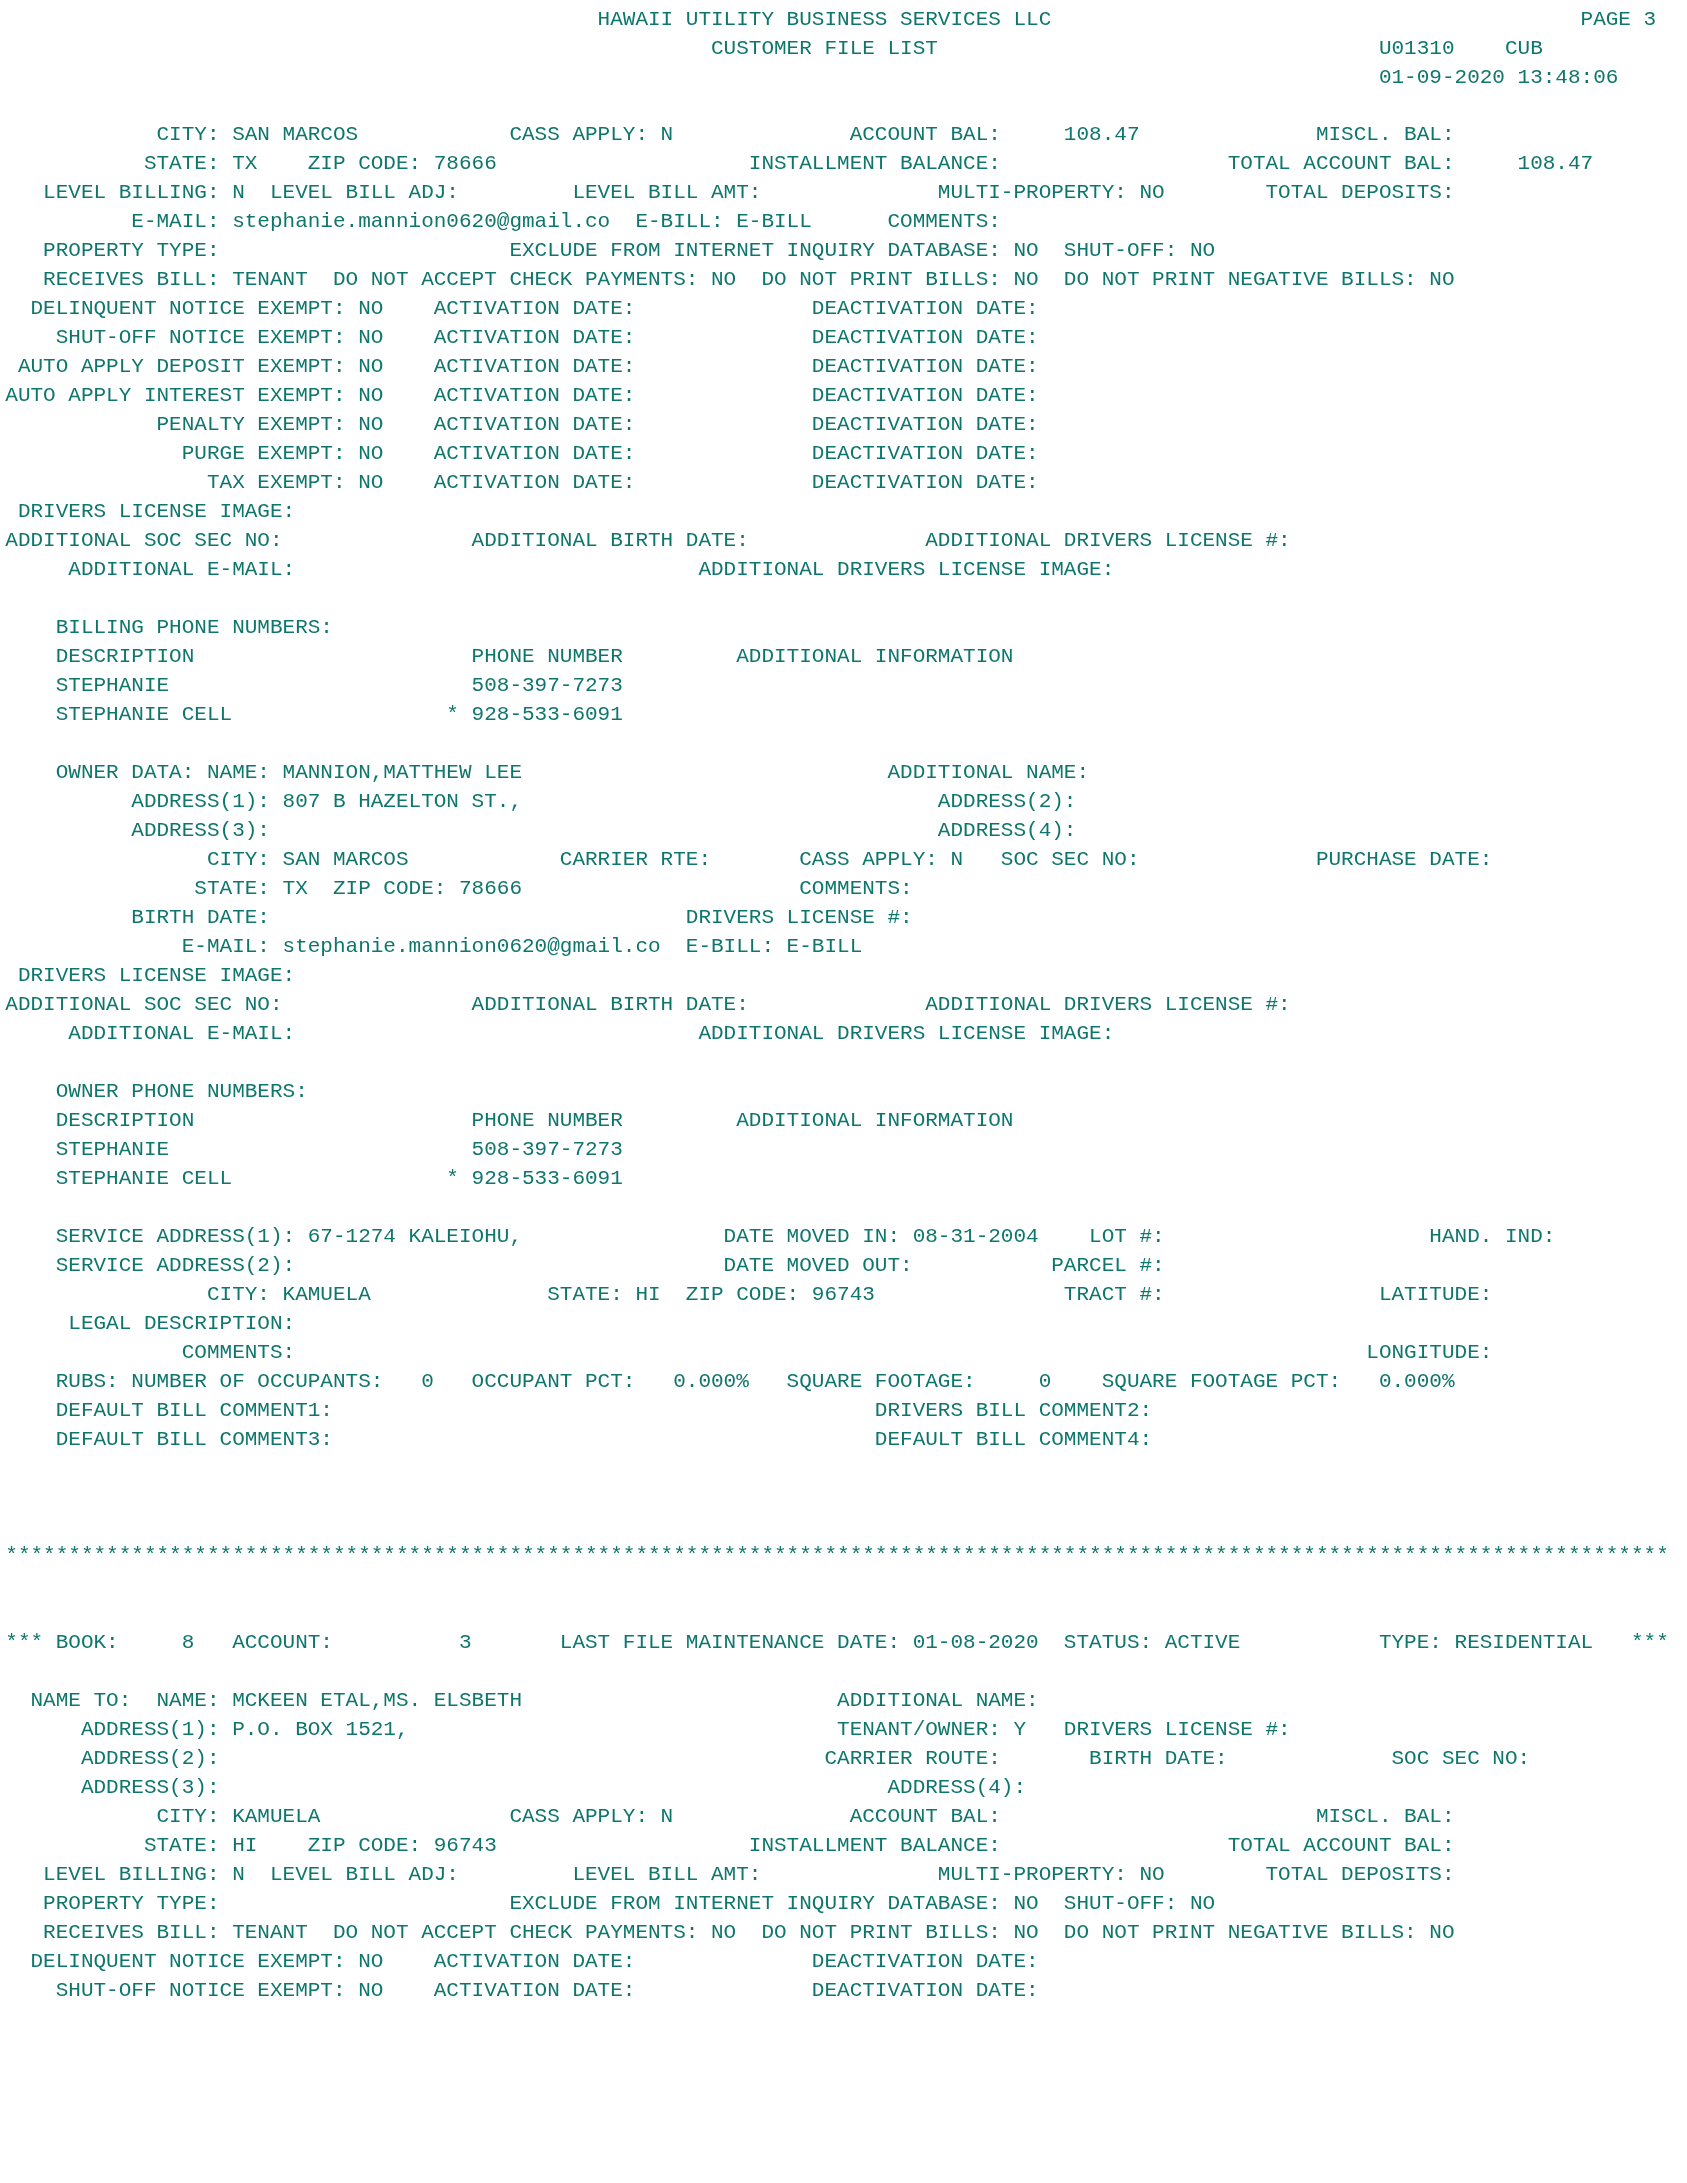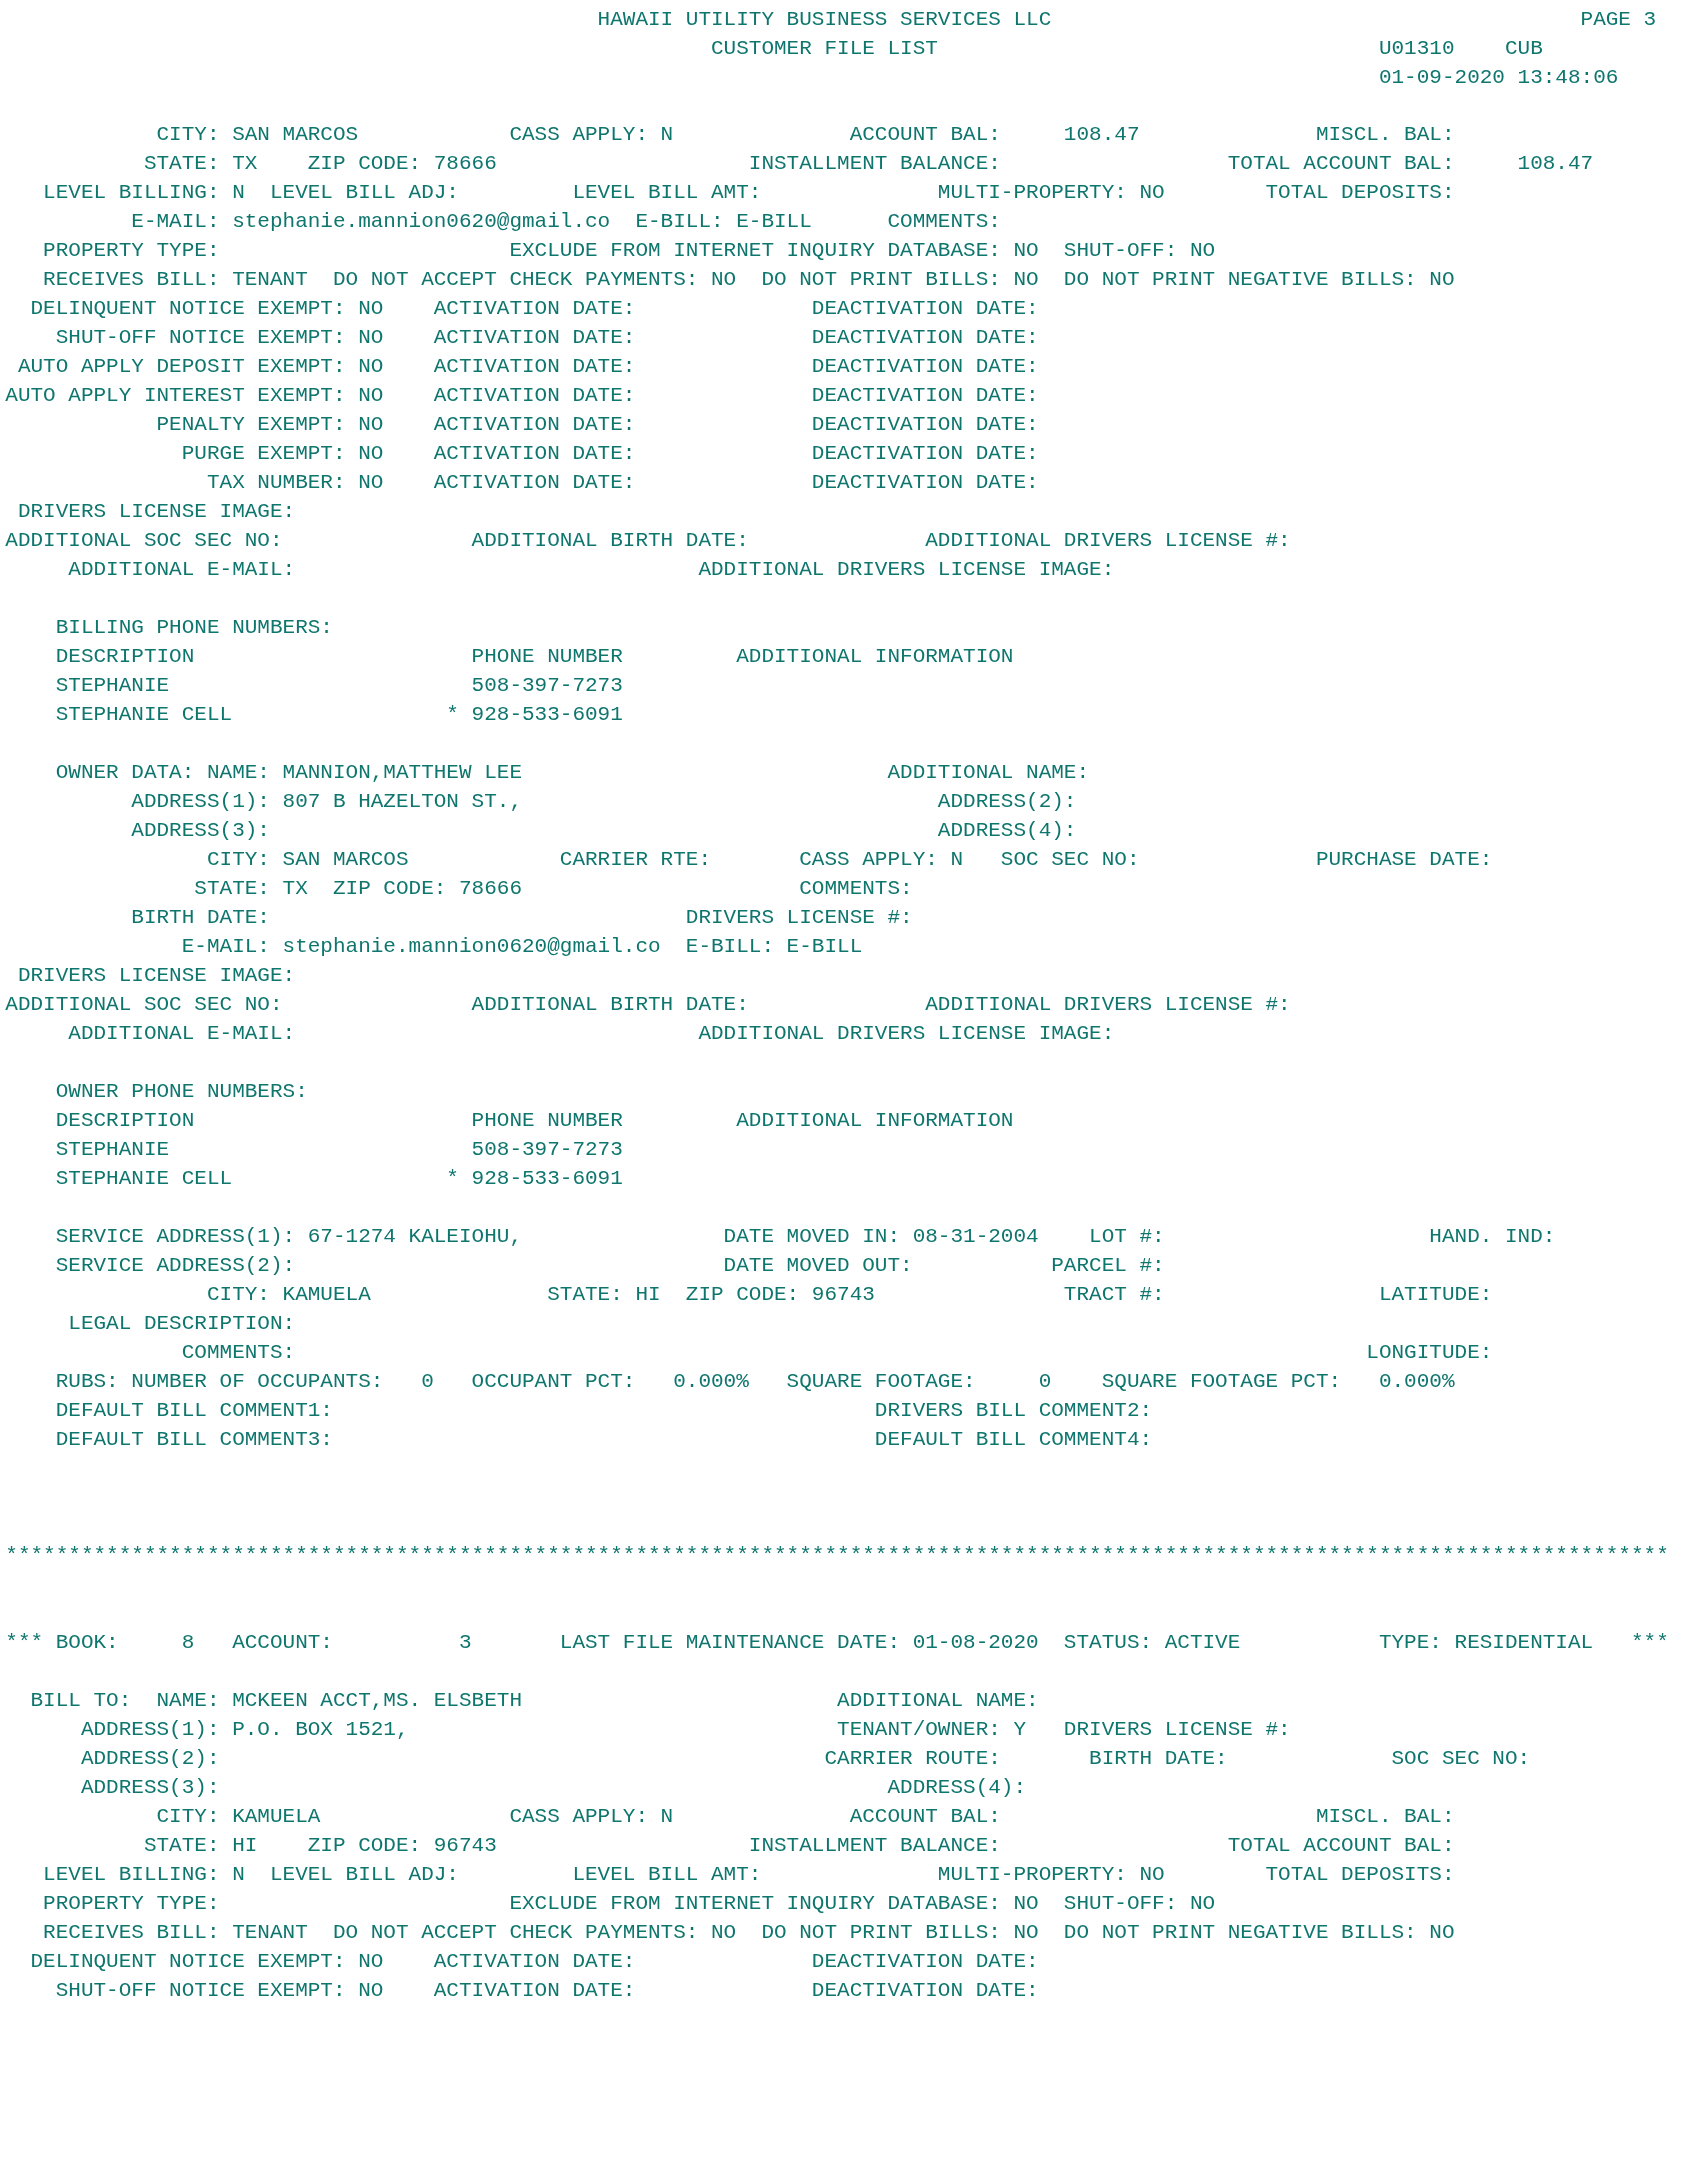--- a/index.html
+++ b/index.html
@@ -27,21 +27,21 @@
       <div class="rl">   LEVEL BILLING: N  LEVEL BILL ADJ:         LEVEL BILL AMT:              MULTI-PROPERTY: NO        TOTAL DEPOSITS:</div>
       <div class="rl">          E-MAIL: stephanie.mannion0620@gmail.co  E-BILL: E-BILL      COMMENTS:</div>
       <div class="rl">   PROPERTY TYPE:                       EXCLUDE FROM INTERNET INQUIRY DATABASE: NO  SHUT-OFF: NO</div>
       <div class="rl">   RECEIVES BILL: TENANT  DO NOT ACCEPT CHECK PAYMENTS: NO  DO NOT PRINT BILLS: NO  DO NOT PRINT NEGATIVE BILLS: NO</div>
       <div class="rl">  DELINQUENT NOTICE EXEMPT: NO    ACTIVATION DATE:              DEACTIVATION DATE:</div>
       <div class="rl">    SHUT-OFF NOTICE EXEMPT: NO    ACTIVATION DATE:              DEACTIVATION DATE:</div>
       <div class="rl"> AUTO APPLY DEPOSIT EXEMPT: NO    ACTIVATION DATE:              DEACTIVATION DATE:</div>
       <div class="rl">AUTO APPLY INTEREST EXEMPT: NO    ACTIVATION DATE:              DEACTIVATION DATE:</div>
       <div class="rl">            PENALTY EXEMPT: NO    ACTIVATION DATE:              DEACTIVATION DATE:</div>
       <div class="rl">              PURGE EXEMPT: NO    ACTIVATION DATE:              DEACTIVATION DATE:</div>
-      <div class="rl">                TAX NUMBER: NO    ACTIVATION DATE:              DEACTIVATION DATE:</div>
+      <div class="rl">                TAX EXEMPT: NO    ACTIVATION DATE:              DEACTIVATION DATE:</div>
       <div class="rl"> DRIVERS LICENSE IMAGE:</div>
       <div class="rl">ADDITIONAL SOC SEC NO:               ADDITIONAL BIRTH DATE:              ADDITIONAL DRIVERS LICENSE #:</div>
       <div class="rl">     ADDITIONAL E-MAIL:                                ADDITIONAL DRIVERS LICENSE IMAGE:</div>
       <div class="rl">&nbsp;</div>
       <div class="rl">    BILLING PHONE NUMBERS:</div>
       <div class="rl">    DESCRIPTION                      PHONE NUMBER         ADDITIONAL INFORMATION</div>
       <div class="rl">    STEPHANIE                        508-397-7273</div>
       <div class="rl">    STEPHANIE CELL                 * 928-533-6091</div>
       <div class="rl">&nbsp;</div>
       <div class="rl">    OWNER DATA: NAME: MANNION,MATTHEW LEE                             ADDITIONAL NAME:</div>
@@ -69,21 +69,21 @@
       <div class="rl">    DEFAULT BILL COMMENT1:                                           DRIVERS BILL COMMENT2:</div>
       <div class="rl">    DEFAULT BILL COMMENT3:                                           DEFAULT BILL COMMENT4:</div>
       <div class="rl">&nbsp;</div>
       <div class="rl">&nbsp;</div>
       <div class="rl">&nbsp;</div>
       <div class="rl">************************************************************************************************************************************</div>
       <div class="rl">&nbsp;</div>
       <div class="rl">&nbsp;</div>
       <div class="rl">*** BOOK:     8   ACCOUNT:          3       LAST FILE MAINTENANCE DATE: 01-08-2020  STATUS: ACTIVE           TYPE: RESIDENTIAL   ***</div>
       <div class="rl">&nbsp;</div>
-      <div class="rl">  BILL TO:  NAME: MCKEEN ACCT,MS. ELSBETH                         ADDITIONAL NAME:</div>
+      <div class="rl">  NAME TO:  NAME: MCKEEN ETAL,MS. ELSBETH                         ADDITIONAL NAME:</div>
       <div class="rl">      ADDRESS(1): P.O. BOX 1521,                                  TENANT/OWNER: Y   DRIVERS LICENSE #:</div>
       <div class="rl">      ADDRESS(2):                                                CARRIER ROUTE:       BIRTH DATE:             SOC SEC NO:</div>
       <div class="rl">      ADDRESS(3):                                                     ADDRESS(4):</div>
       <div class="rl">            CITY: KAMUELA               CASS APPLY: N              ACCOUNT BAL:                         MISCL. BAL:</div>
       <div class="rl">           STATE: HI    ZIP CODE: 96743                    INSTALLMENT BALANCE:                  TOTAL ACCOUNT BAL:</div>
       <div class="rl">   LEVEL BILLING: N  LEVEL BILL ADJ:         LEVEL BILL AMT:              MULTI-PROPERTY: NO        TOTAL DEPOSITS:</div>
       <div class="rl">   PROPERTY TYPE:                       EXCLUDE FROM INTERNET INQUIRY DATABASE: NO  SHUT-OFF: NO</div>
       <div class="rl">   RECEIVES BILL: TENANT  DO NOT ACCEPT CHECK PAYMENTS: NO  DO NOT PRINT BILLS: NO  DO NOT PRINT NEGATIVE BILLS: NO</div>
       <div class="rl">  DELINQUENT NOTICE EXEMPT: NO    ACTIVATION DATE:              DEACTIVATION DATE:</div>
       <div class="rl">    SHUT-OFF NOTICE EXEMPT: NO    ACTIVATION DATE:              DEACTIVATION DATE:</div>

